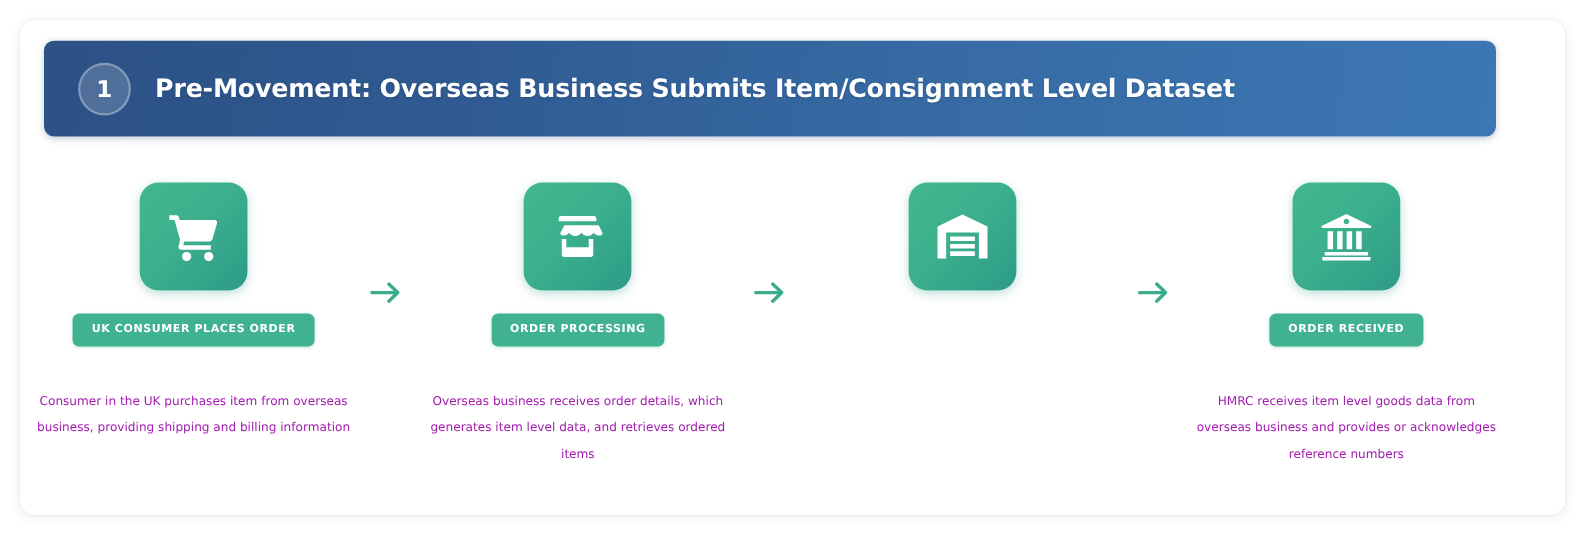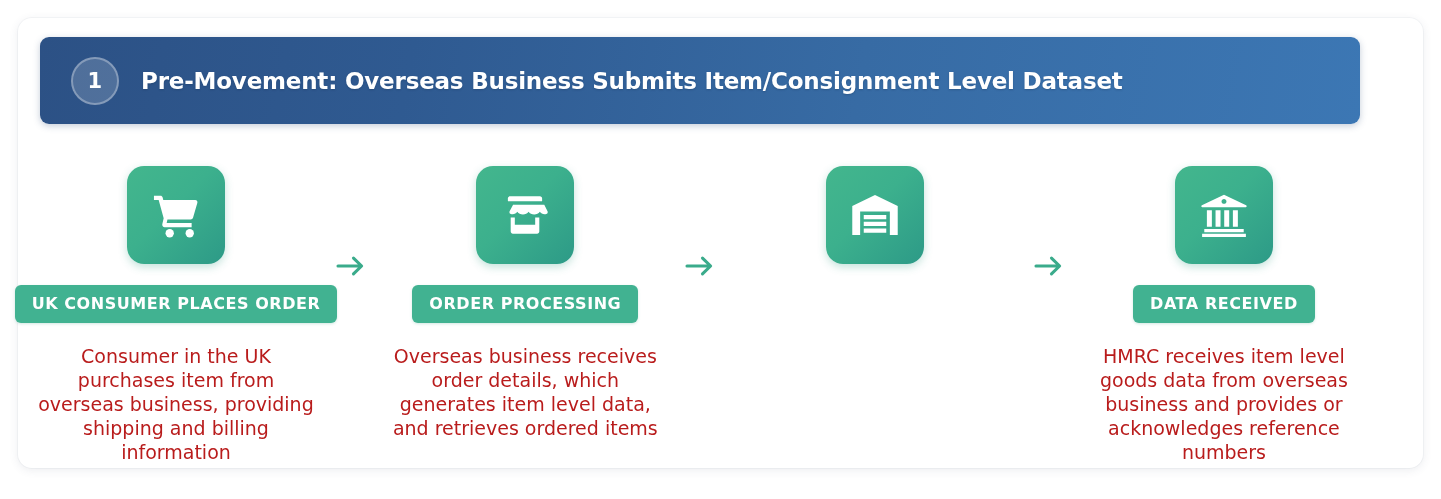--- a/index.html
+++ b/index.html
@@ -105,34 +105,34 @@
     display: flex;
     align-items: center;
     justify-content: center;
   }
   .icon-tile svg { display: block; }
 
   .badge {
     margin-top: 21px;
     background: #41b291;
     color: #ffffff;
-    font-size: 16px;
+    font-size: 10px;
     font-weight: bold;
     letter-spacing: 0.55px;
     padding: 9px 17px 10px 17px;
     border-radius: 6px;
     display: inline-block;
     white-space: nowrap;
     box-shadow: 0 1px 3px rgba(50, 150, 125, 0.22);
   }
 
   .desc {
-    margin-top: 21px;
-    color: #b91c1c;
-    font-size: 19px;
+    margin-top: 38px;
+    color: #a21caf;
+    font-size: 11px;
     line-height: 24px;
     width: 285px;
   }
 
   
   .arrow {
     flex: 0 0 auto;
     width: 44px;
     margin-top: 87px;
     display: flex;
@@ -207,18 +207,18 @@
     </div>
 
     <div class="step">
       <div class="icon-tile">
         <svg width="52" height="52" viewBox="0 0 24 24" fill="#ffffff" aria-hidden="true">
           <path d="M12 2.6L1.8 7.5c-.45.22-.3.9.2.9h20c.5 0 .65-.68.2-.9L12 2.6zm0 2.0c.63 0 1.15.5 1.15 1.12S12.63 6.85 12 6.85s-1.15-.5-1.15-1.13S11.37 4.6 12 4.6z"></path>
           <path d="M4.1 9.8h2.3v7.6H4.1zM8.1 9.8h2.3v7.6H8.1zM12.1 9.8h2.3v7.6h-2.3zM16.1 9.8h2.3v7.6h-2.3z"></path>
           <path d="M2.9 18.5h18.2v1.5H2.9zM1.9 20.6h20.2v1.5H1.9z"></path>
         </svg>
       </div>
-      <div class="badge">DATA RECEIVED</div>
+      <div class="badge">ORDER RECEIVED</div>
       <div class="desc">HMRC receives item level goods data from overseas business and provides or acknowledges reference numbers</div>
     </div>
 
   </div>
 </div>
 
 </body></html>

